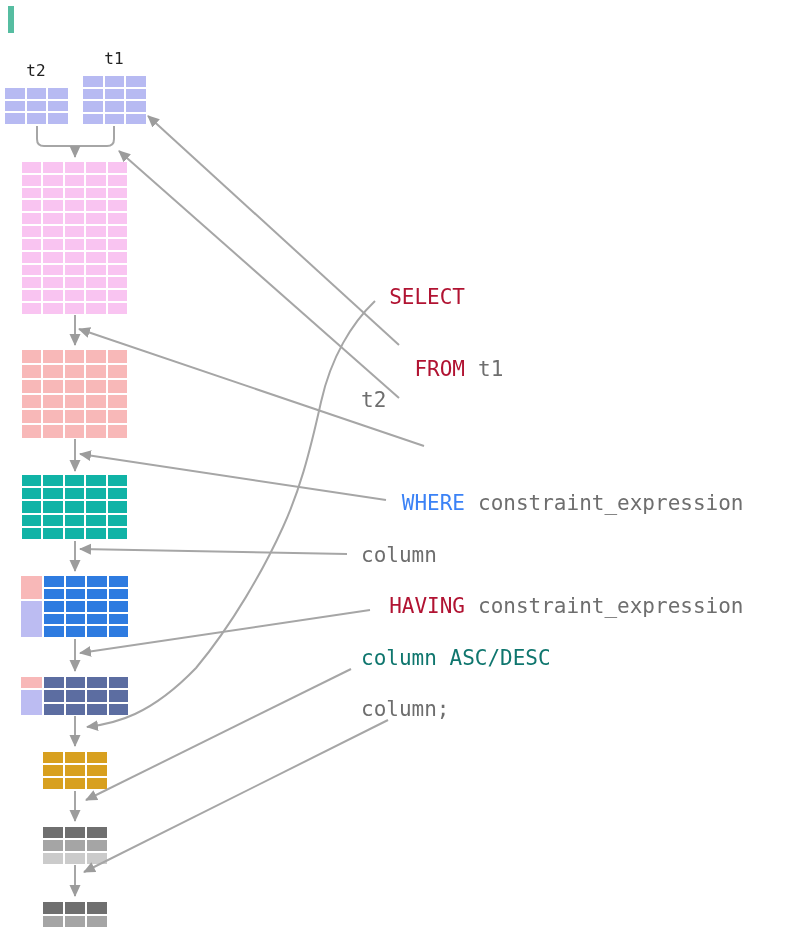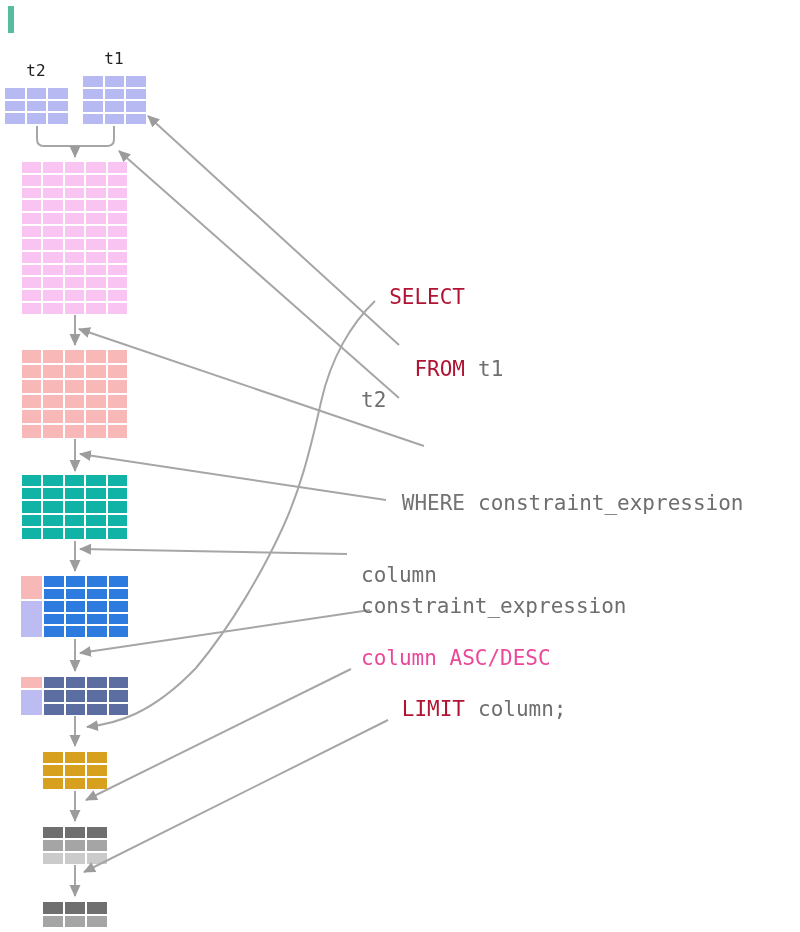--- a/index.html
+++ b/index.html
@@ -295,31 +295,31 @@
       <div class="q-line" style="top: 334.5px; margin-top: 20px;">
         <span class="q-kw" style="color: rgb(177, 19, 50);">FROM</span>
         <span class="q-rest" style="color: rgb(110, 110, 110);">t1</span>
       </div>
       <div class="q-line" style="top: 386px;">
         <span class="q-rest" style="color: rgb(110, 110, 110);">t2</span>
       </div>
       <div class="q-line" style="top: 437.5px;">
       </div>
       <div class="q-line" style="top: 489px;">
-        <span class="q-kw" style="color: #737373;">WHERE</span>
+        <span class="q-kw" style="color: #3b82f6;">WHERE</span>
         <span class="q-rest" style="color: rgb(110, 110, 110);">constraint_expression</span>
       </div>
       <div class="q-line" style="top: 540.5px;">
-        <span class="q-rest" style="color: rgb(110, 110, 110); margin-top: 20px;">column</span>
+        <span class="q-rest" style="color: rgb(110, 110, 110);">column</span>
       </div>
       <div class="q-line" style="top: 592px;">
+        <span class="q-kw" style="color: rgb(177, 19, 50);">HAVING</span>
         <span class="q-rest" style="color: rgb(110, 110, 110);">constraint_expression</span>
       </div>
       <div class="q-line" style="top: 643.5px;">
-        <span class="q-rest" style="color: #ec4899;">column ASC/DESC</span>
+        <span class="q-rest" style="color: #0f766e;">column ASC/DESC</span>
       </div>
       <div class="q-line" style="top: 695px;">
-        <span class="q-kw" style="color: rgb(177, 19, 50);">LIMIT</span>
         <span class="q-rest" style="color: rgb(110, 110, 110);">column;</span>
       </div>
     </div>
 
 </div>
 
 </body></html>

